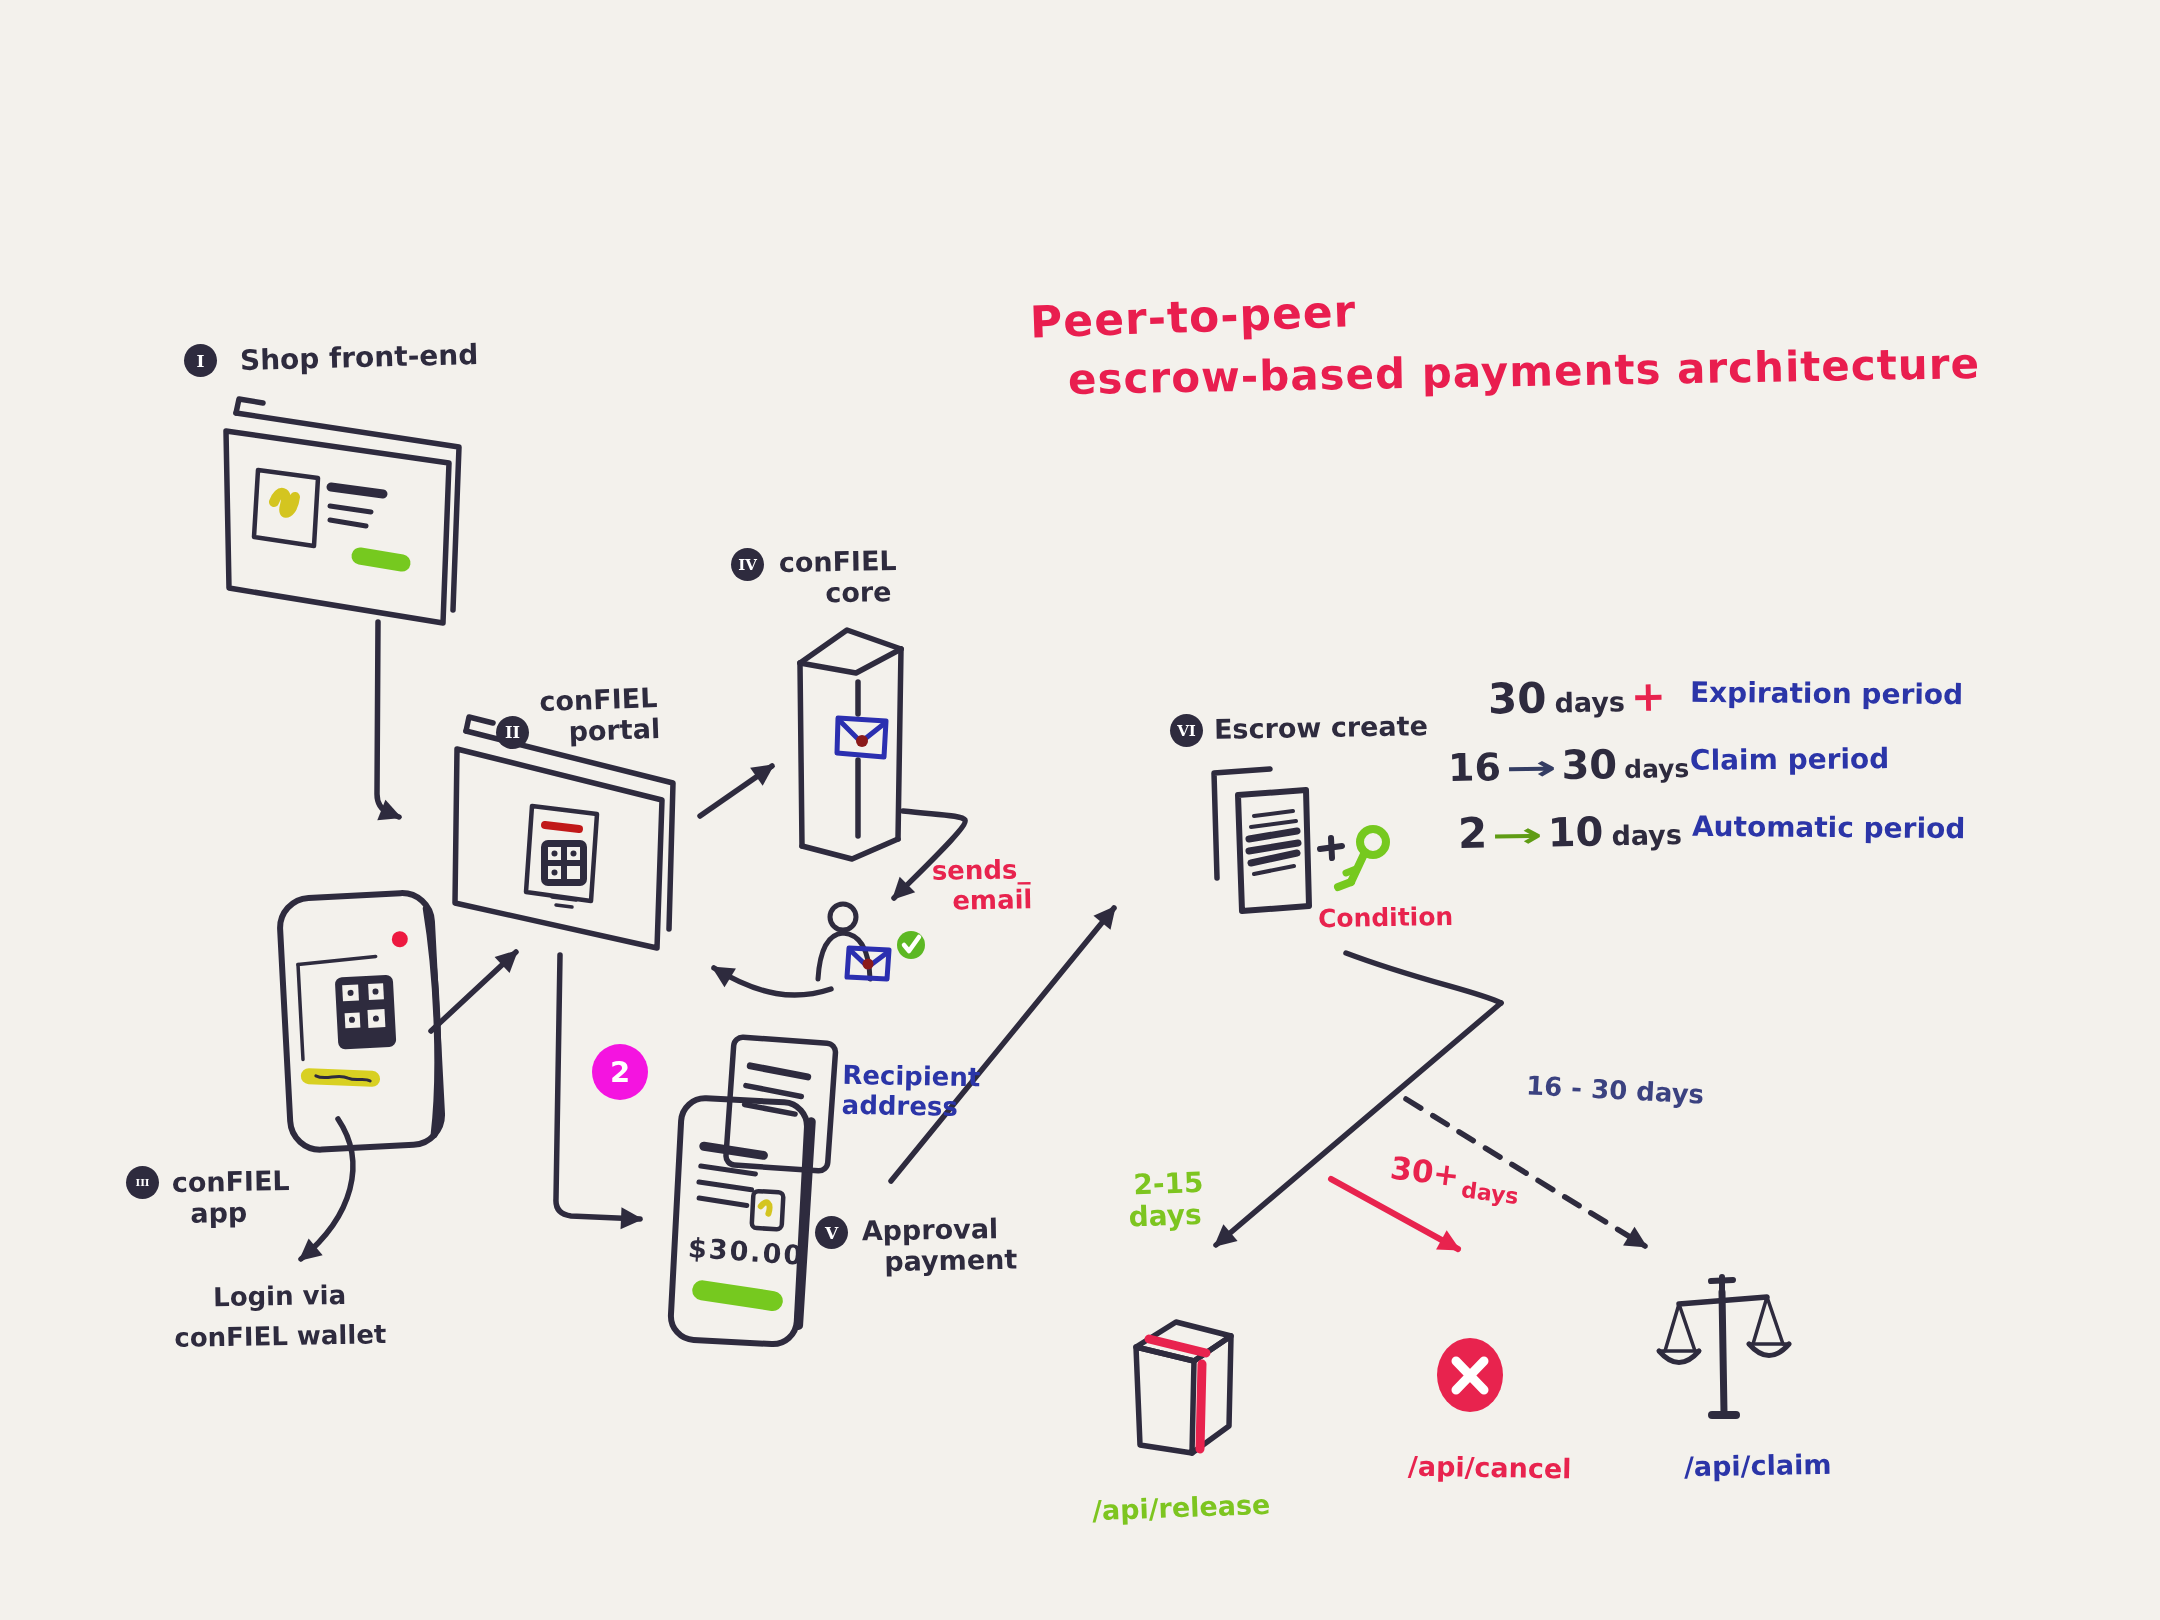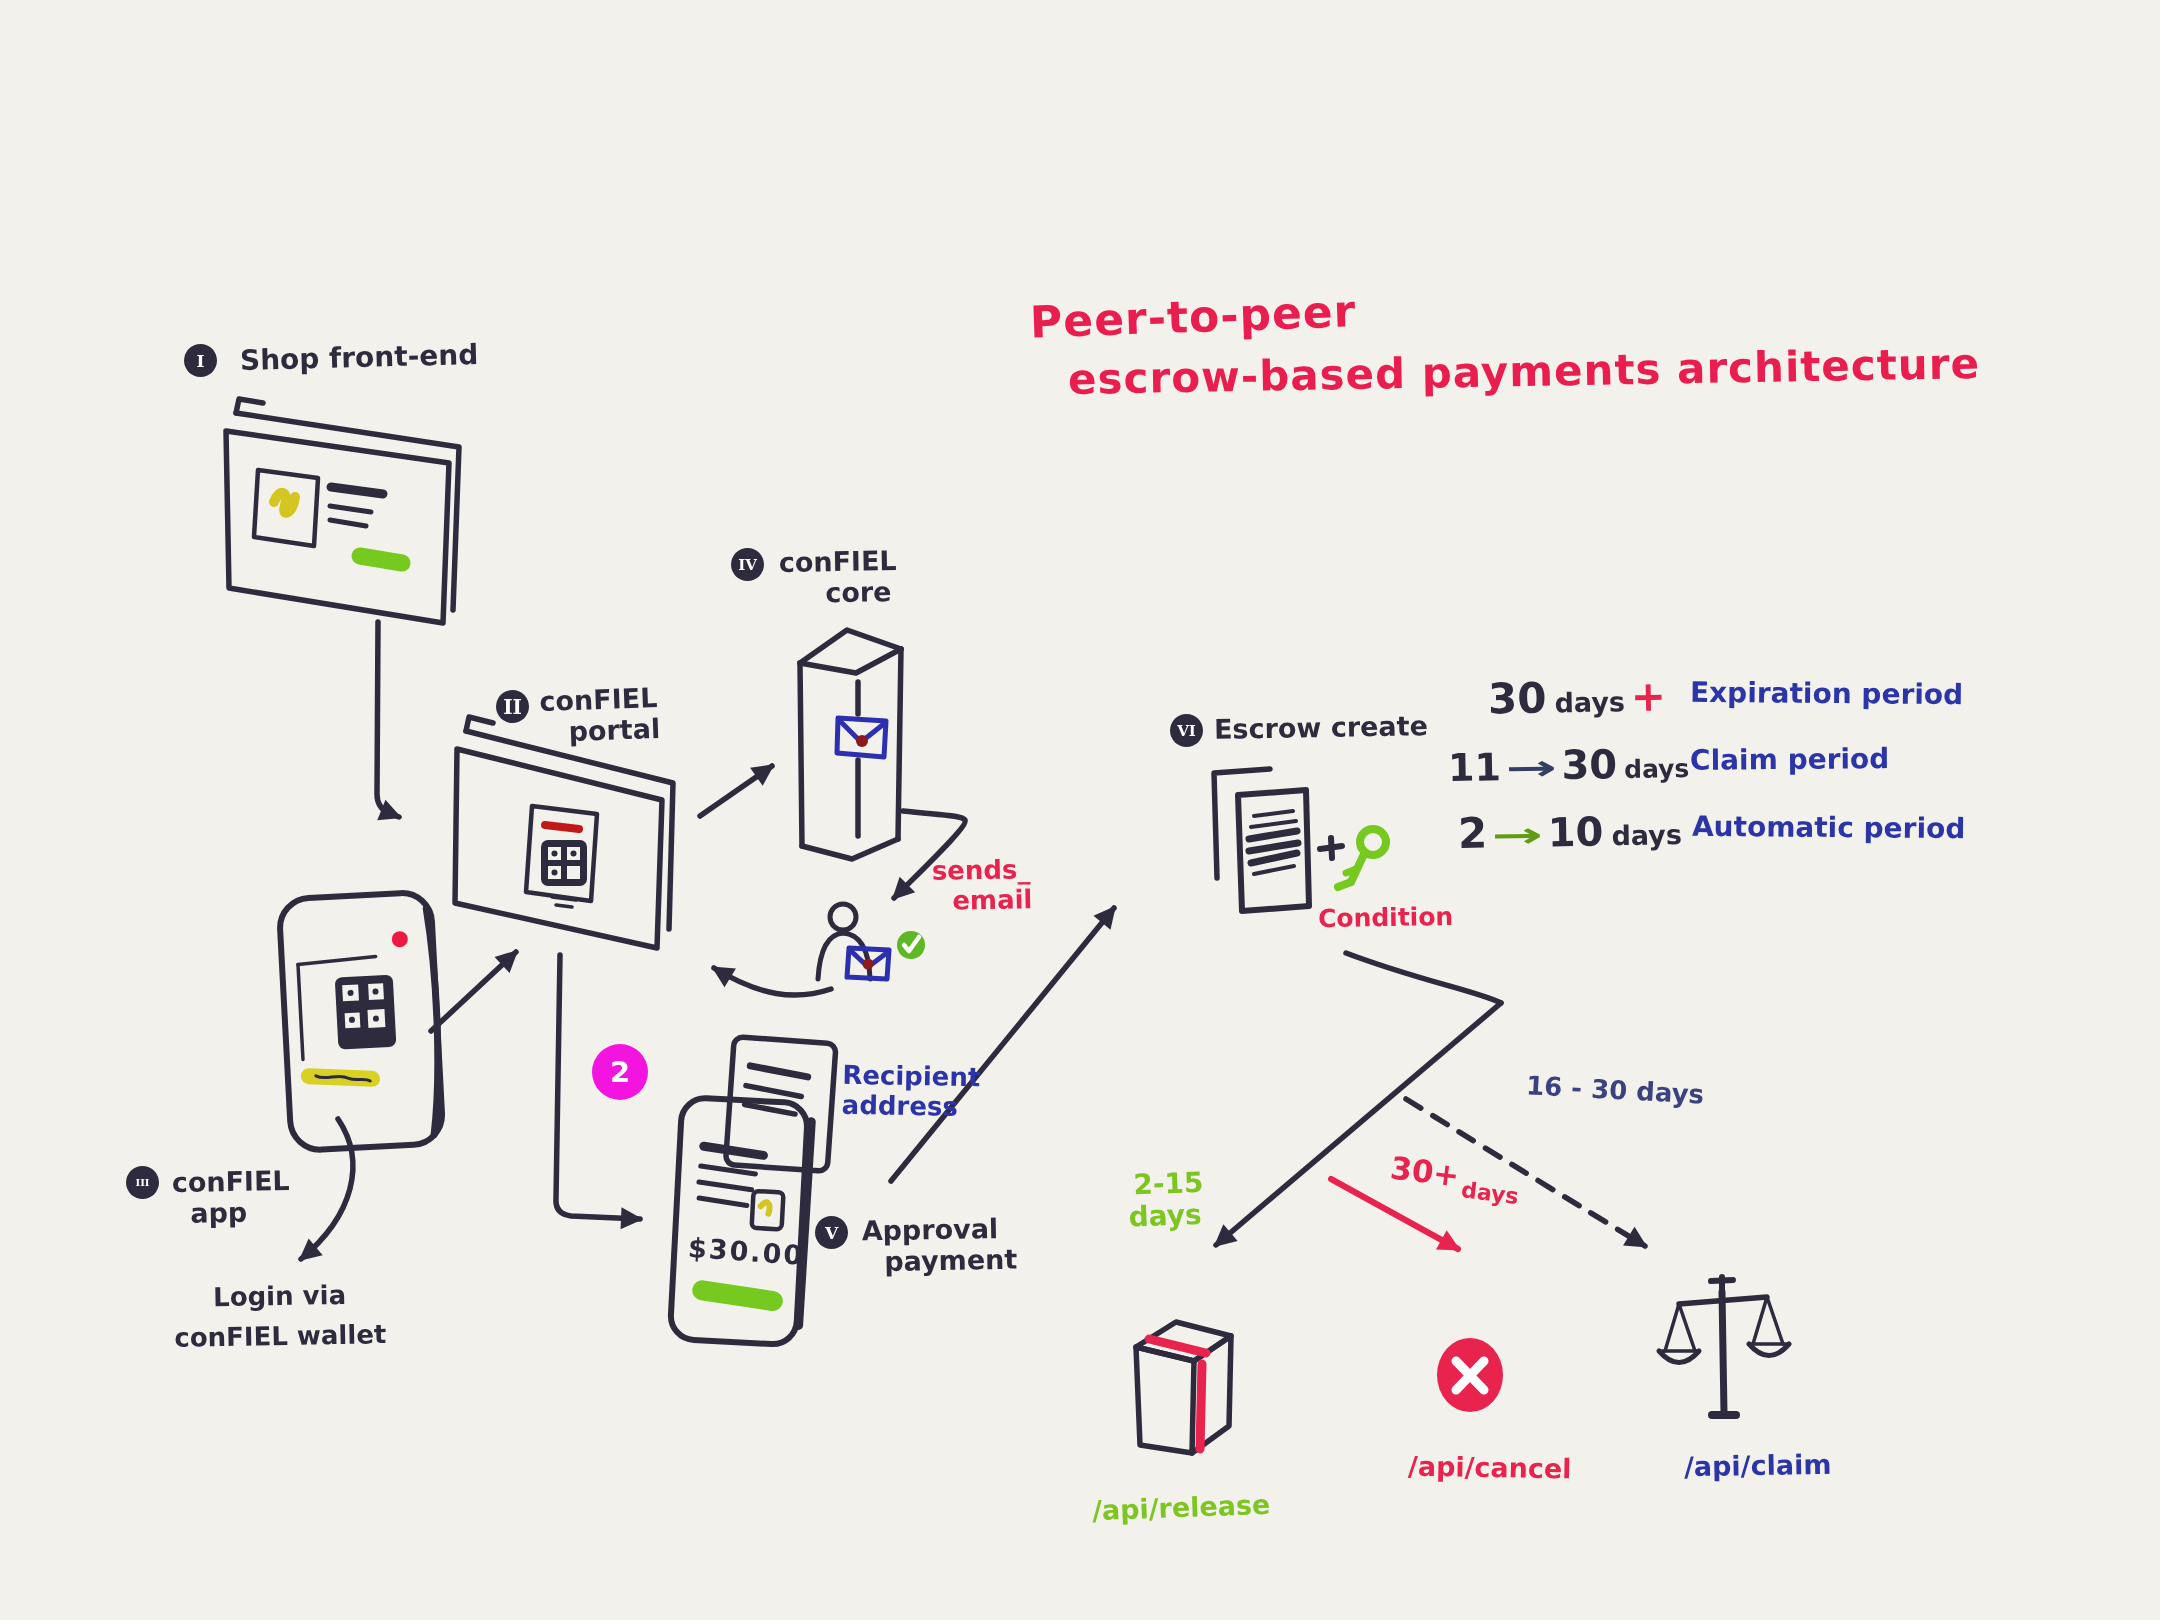--- a/index.html
+++ b/index.html
@@ -209,21 +209,21 @@
   </svg>
 
   <div class="hw title red" style="left:1030px;top:292px;font-size:44px;color:#e91e4f;transform:rotate(-2deg)">Peer-to-peer</div>
   <div class="hw title red" style="left:1068px;top:348px;font-size:42px;color:#e91e4f;transform:rotate(-1deg)">escrow-based payments architecture</div>
 
   <div class="badge" style="left:184px;top:344px;width:33px;height:33px;font-size:17px;">
     <span>I</span>
   </div>
   <div class="hw" style="left:240px;top:342px;font-size:28px;transform:rotate(-1.5deg)">Shop front-end</div>
 
-  <div class="badge" style="left:496px;top:690px;width:33px;height:33px;font-size:20px;justify-content:center;">
+  <div class="badge" style="left:496px;top:716px;width:33px;height:33px;font-size:16px;justify-content:center;">
     <span>II</span>
   </div>
   <div class="hw" style="left:540px;top:684px;font-size:27px;transform:rotate(-2deg)">
     <span class="ln">conFIEL</span>
     <span class="ln" style="margin-left:28px">portal</span>
   </div>
 
   <div class="badge" style="left:731px;top:548px;width:33px;height:33px;font-size:15px;">
     <span>IV</span>
   </div>
@@ -277,21 +277,21 @@
   </div>
 
   <div class="hw legend-row" style="left:1488px;top:674px;transform:rotate(-1deg)">
     <span style="font-size:42px">30</span>
     <span style="font-size:27px;margin-left:8px">days</span>
     <span style="font-size:42px;margin-left:6px;color:#e8234e">+</span>
   </div>
   <div class="hw blue" style="left:1690px;top:678px;font-size:28px;transform:rotate(0.5deg)">Expiration period</div>
 
   <div class="hw legend-row" style="left:1448px;top:742px;transform:rotate(-1deg)">
-    <span style="font-size:38px">11</span>
+    <span style="font-size:38px">16</span>
     <span class="lg-arrow" style="font-size:34px;color:#343d63">→</span>
     <span style="font-size:40px">30</span>
     <span style="font-size:25px;margin-left:7px">days</span>
   </div>
   <div class="hw blue" style="left:1690px;top:744px;font-size:28px;transform:rotate(-0.5deg)">Claim period</div>
 
   <div class="hw legend-row" style="left:1458px;top:808px;transform:rotate(-1deg)">
     <span style="font-size:42px">2</span>
     <span class="lg-arrow" style="font-size:34px;color:#5f9c14">→</span>
     <span style="font-size:40px">10</span>

